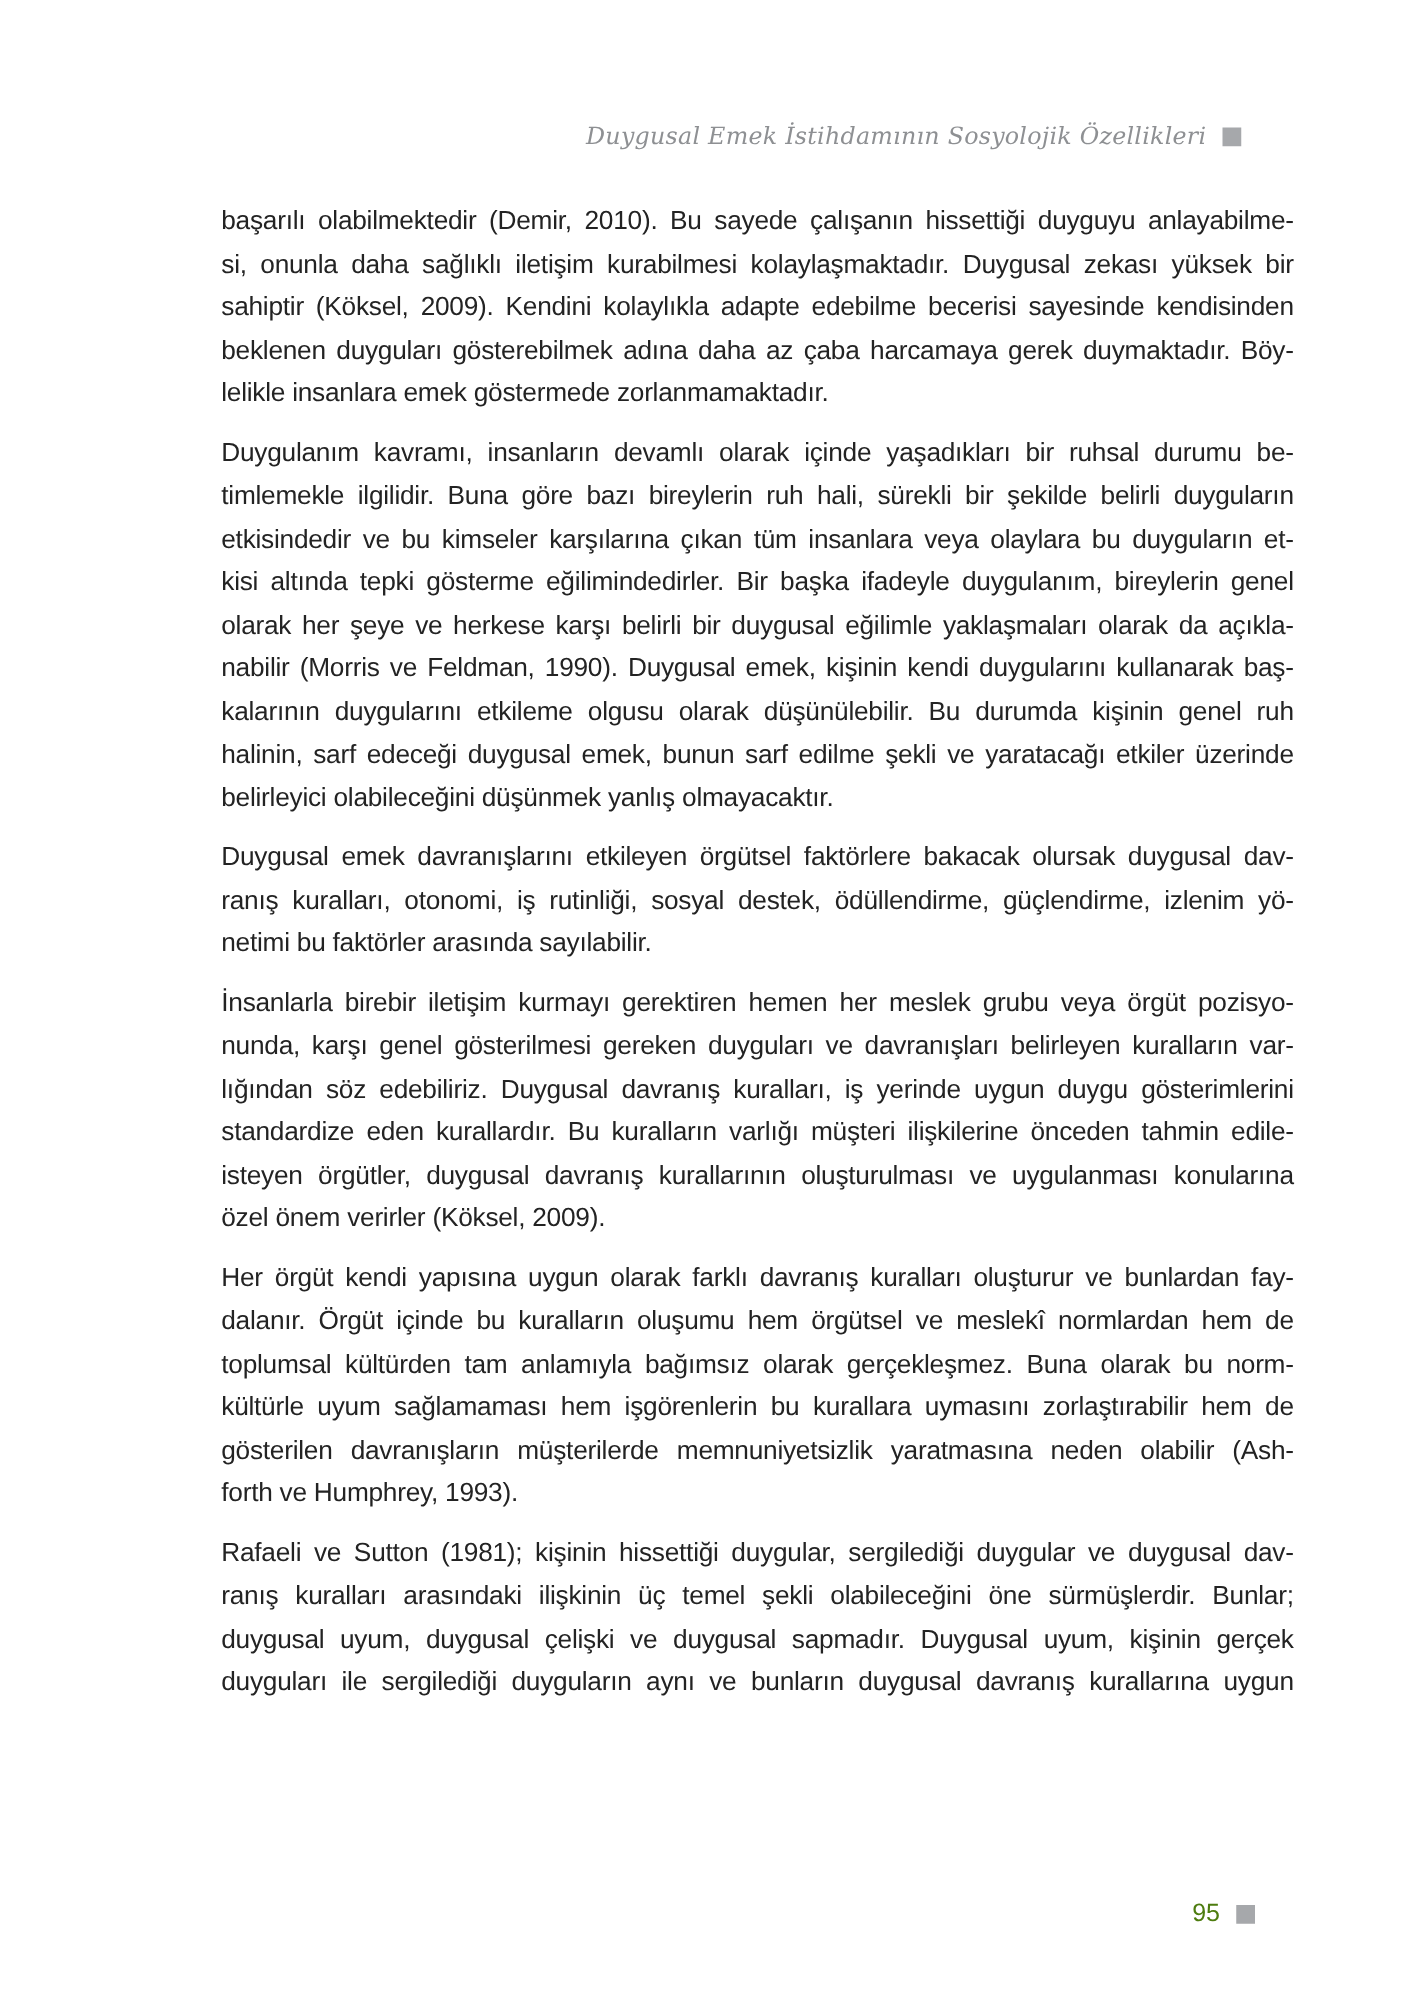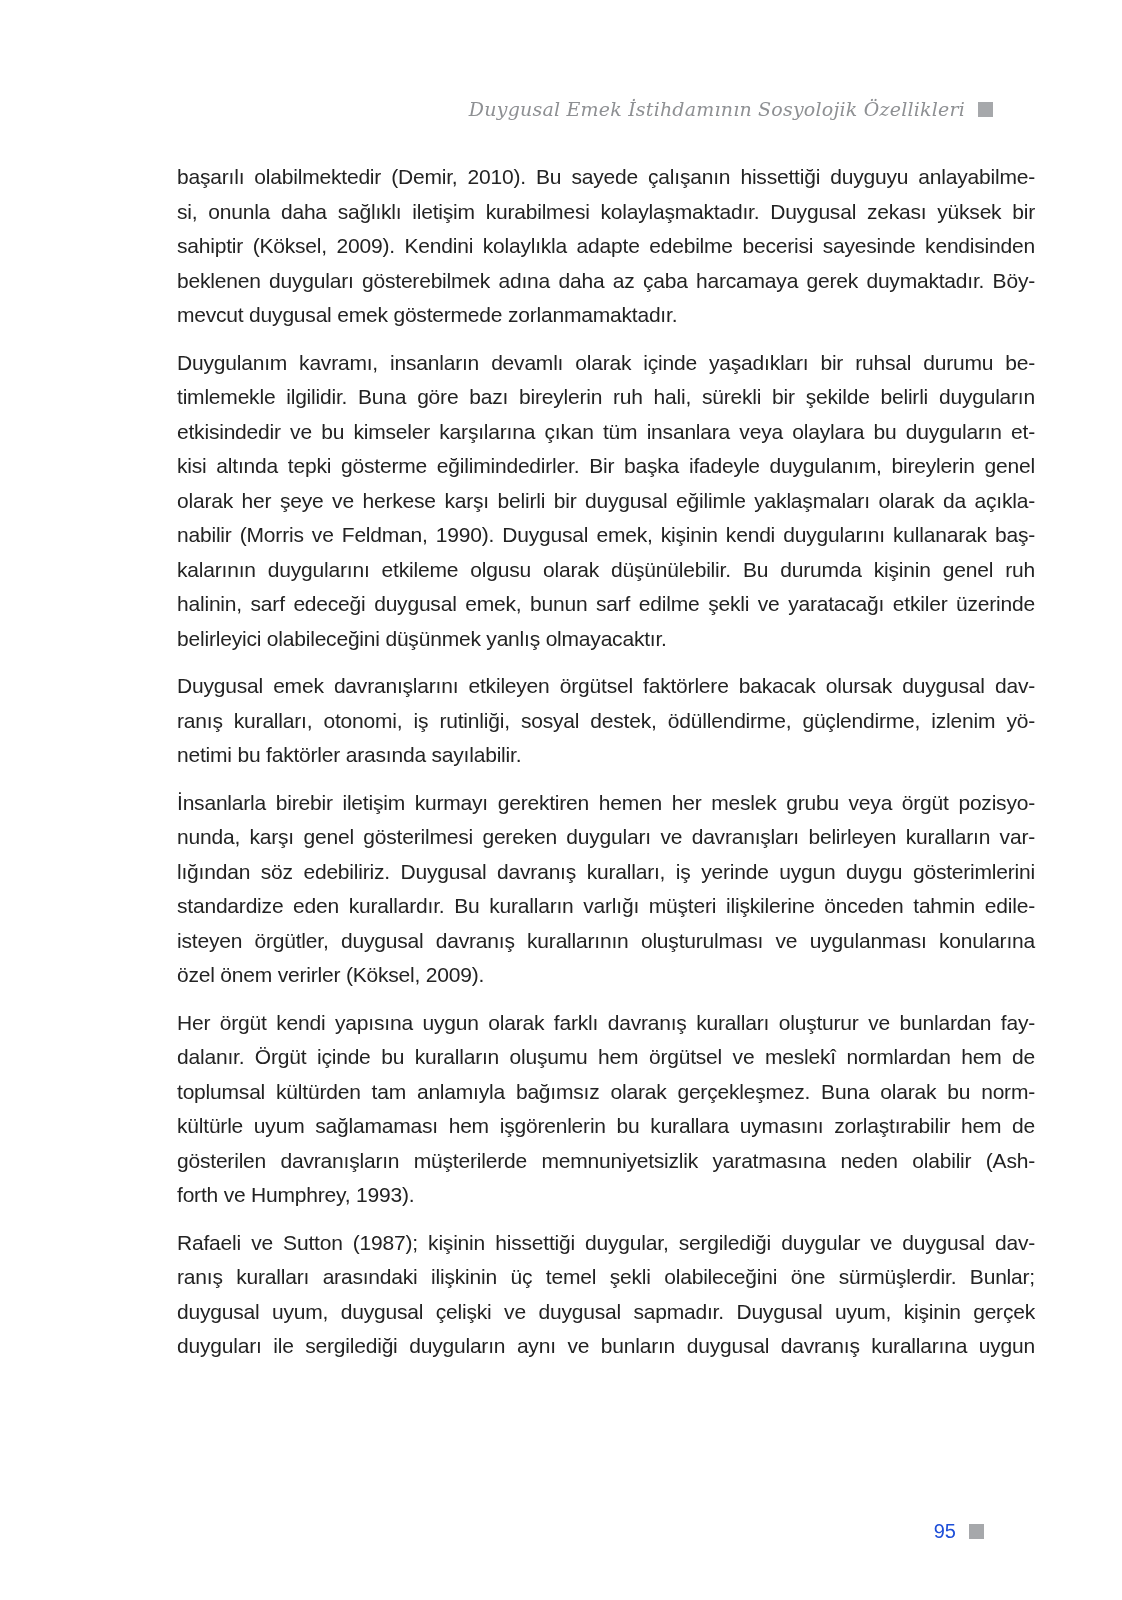--- a/index.html
+++ b/index.html
@@ -55,45 +55,45 @@
     -moz-text-align-last: justify;
     white-space: normal;
   }
   .line.last {
     text-align-last: left;
     -moz-text-align-last: left;
   }
   .page-footer {
     position: absolute;
     top: 1520px;
-    right: 138px;
+    right: 118px;
     display: flex;
     align-items: center;
     gap: 13px;
     font-size: 20px;
-    color: #1d4ed8;
+    color: #4d7c0f;
   }
 </style>
 </head>
 <body>
 
 <div class="page">
 
   <div class="running-header">
     <span>Duygusal Emek İstihdamının Sosyolojik Özellikleri</span>
     <span class="square-icon"></span>
   </div>
 
   <div class="page-body">
       <div class="para">
         <div class="line">başarılı olabilmektedir (Demir, 2010). Bu sayede çalışanın hissettiği duyguyu anlayabilme-</div>
         <div class="line">si, onunla daha sağlıklı iletişim kurabilmesi kolaylaşmaktadır. Duygusal zekası yüksek bir</div>
         <div class="line">sahiptir (Köksel, 2009). Kendini kolaylıkla adapte edebilme becerisi sayesinde kendisinden</div>
         <div class="line">beklenen duyguları gösterebilmek adına daha az çaba harcamaya gerek duymaktadır. Böy-</div>
-        <div class="line last">mevcut duygusal emek göstermede zorlanmamaktadır.</div>
+        <div class="line last">lelikle insanlara emek göstermede zorlanmamaktadır.</div>
       </div>
       <div class="para">
         <div class="line">Duygulanım kavramı, insanların devamlı olarak içinde yaşadıkları bir ruhsal durumu be-</div>
         <div class="line">timlemekle ilgilidir. Buna göre bazı bireylerin ruh hali, sürekli bir şekilde belirli duyguların</div>
         <div class="line">etkisindedir ve bu kimseler karşılarına çıkan tüm insanlara veya olaylara bu duyguların et-</div>
         <div class="line">kisi altında tepki gösterme eğilimindedirler. Bir başka ifadeyle duygulanım, bireylerin genel</div>
         <div class="line">olarak her şeye ve herkese karşı belirli bir duygusal eğilimle yaklaşmaları olarak da açıkla-</div>
         <div class="line">nabilir (Morris ve Feldman, 1990). Duygusal emek, kişinin kendi duygularını kullanarak baş-</div>
         <div class="line">kalarının duygularını etkileme olgusu olarak düşünülebilir. Bu durumda kişinin genel ruh</div>
         <div class="line">halinin, sarf edeceği duygusal emek, bunun sarf edilme şekli ve yaratacağı etkiler üzerinde</div>
@@ -114,21 +114,21 @@
       </div>
       <div class="para">
         <div class="line">Her örgüt kendi yapısına uygun olarak farklı davranış kuralları oluşturur ve bunlardan fay-</div>
         <div class="line">dalanır. Örgüt içinde bu kuralların oluşumu hem örgütsel ve meslekî normlardan hem de</div>
         <div class="line">toplumsal kültürden tam anlamıyla bağımsız olarak gerçekleşmez. Buna olarak bu norm-</div>
         <div class="line">kültürle uyum sağlamaması hem işgörenlerin bu kurallara uymasını zorlaştırabilir hem de</div>
         <div class="line">gösterilen davranışların müşterilerde memnuniyetsizlik yaratmasına neden olabilir (Ash-</div>
         <div class="line last">forth ve Humphrey, 1993).</div>
       </div>
       <div class="para">
-        <div class="line">Rafaeli ve Sutton (1987); kişinin hissettiği duygular, sergilediği duygular ve duygusal dav-</div>
+        <div class="line">Rafaeli ve Sutton (1981); kişinin hissettiği duygular, sergilediği duygular ve duygusal dav-</div>
         <div class="line">ranış kuralları arasındaki ilişkinin üç temel şekli olabileceğini öne sürmüşlerdir. Bunlar;</div>
         <div class="line">duygusal uyum, duygusal çelişki ve duygusal sapmadır. Duygusal uyum, kişinin gerçek</div>
         <div class="line">duyguları ile sergilediği duyguların aynı ve bunların duygusal davranış kurallarına uygun</div>
       </div>
     </div>
 
   <div class="page-footer">
     <span>95</span>
     <span class="square-icon"></span>
   </div>

